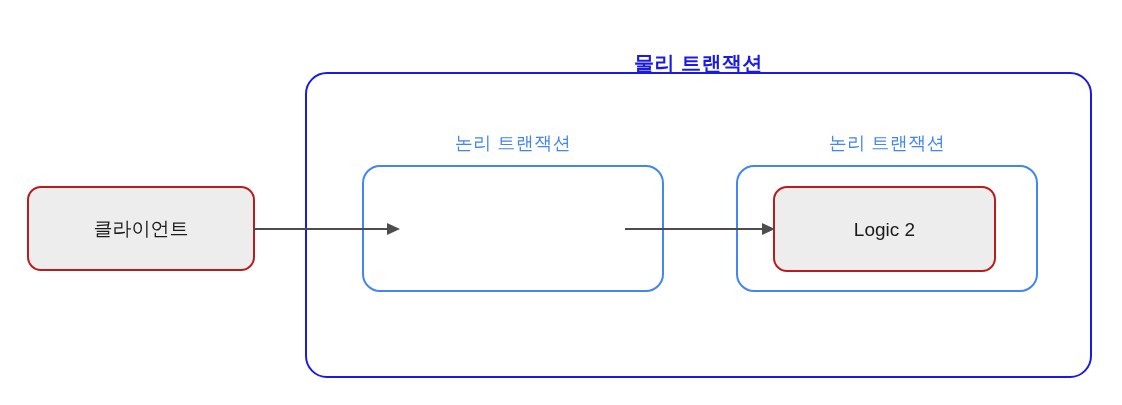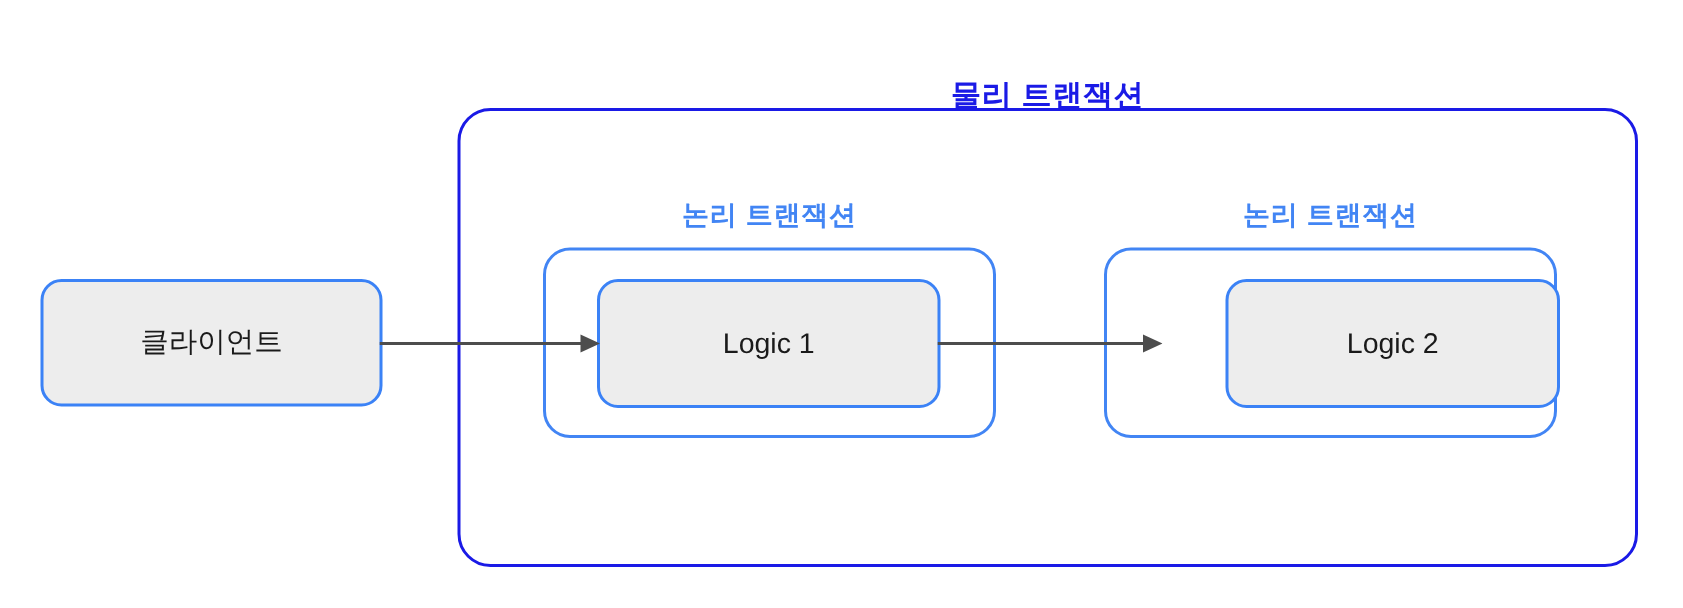--- a/index.html
+++ b/index.html
@@ -56,32 +56,32 @@
   }
   .logical-box.first { left: 362px; width: 302px; }
   .logical-box.second { left: 736px; width: 302px; }
 
   .logical-title {
     position: absolute;
     top: 131px;
     text-align: center;
     color: #4285F4;
     font-size: 18px;
-    font-weight: bold;
+    font-weight: normal;
     letter-spacing: 0.5px;
     white-space: nowrap;
   }
   .logical-title.first { left: 362px; width: 302px; }
   .logical-title.second { left: 736px; width: 302px; }
 
   
   .node-box {
     position: absolute;
     background: #EDEDED;
-    border: 2px solid #3b82f6;
+    border: 2px solid #b91c1c;
     border-radius: 14px;
     box-sizing: border-box;
     display: flex;
     align-items: center;
     justify-content: center;
     color: #1a1a1a;
     font-size: 19px;
     line-height: 1;
   }
   .node-box.client {
@@ -94,21 +94,20 @@
     left: 398px;
     top: 186px;
     width: 229px;
     height: 86px;
   }
   .node-box.logic2 {
     left: 773px;
     top: 186px;
     width: 223px;
     height: 86px;
-    margin-left: 44px;
   }
 
   
   .connector {
     position: absolute;
     top: 220px;
     height: 18px;
   }
   .connector.a1 { left: 253px; width: 147px; }
   .connector.a2 { left: 625px; width: 150px; }
@@ -124,21 +123,20 @@
   <div class="physical-box"></div>
 
   <div class="logical-title first">논리 트랜잭션</div>
   <div class="logical-box first"></div>
 
   <div class="logical-title second">논리 트랜잭션</div>
   <div class="logical-box second"></div>
 
   <div class="node-box client">클라이언트</div>
 
-  <div class="node-box logic1">Logic 1</div>
 
   <div class="node-box logic2">Logic 2</div>
 
   <div class="connector a1">
     <svg width="147" height="18" viewBox="0 0 147 18">
       <line x1="0" y1="9" x2="136" y2="9" stroke="#4D4D4D" stroke-width="2"></line>
       <polygon points="134,3 147,9 134,15" fill="#4D4D4D"></polygon>
     </svg>
   </div>
 

